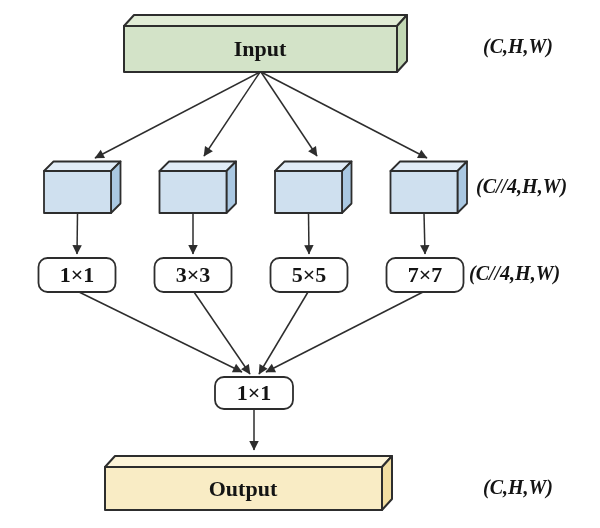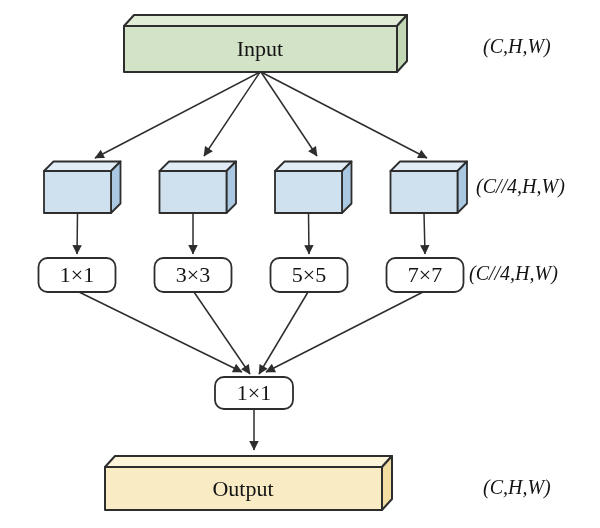--- a/index.html
+++ b/index.html
@@ -1,17 +1,17 @@
 <!DOCTYPE html>
 <html><head>
 <meta charset="utf-8">
 <style>
   html,body{margin:0;padding:0;background:#ffffff;}
   .canvas{position:relative;width:600px;height:528px;background:#ffffff;overflow:hidden;
-          font-family:"Liberation Serif", serif;}
+          font-family:"Liberation Serif", serif;font-weight:bold;}
   svg{display:block;}
   .edge{stroke-width:1.5;fill:none;}
   .bar-face{stroke-width:2;stroke-linejoin:round;}
   .cube-face{stroke-width:1.8;stroke-linejoin:round;}
   .conv-box{stroke-width:1.8;}
   .lbl{font-size:22px;fill:#141414;text-anchor:middle;}
   .convlbl{font-size:22px;fill:#141414;text-anchor:middle;}
   .ann{font-size:20px;font-style:italic;fill:#141414;text-anchor:start;}
 </style>
 </head>

